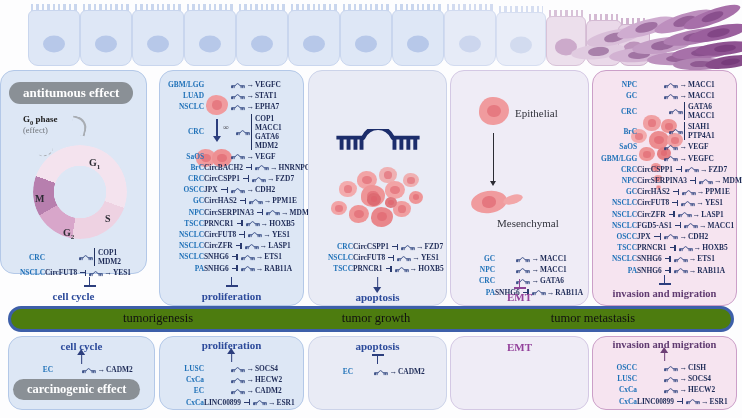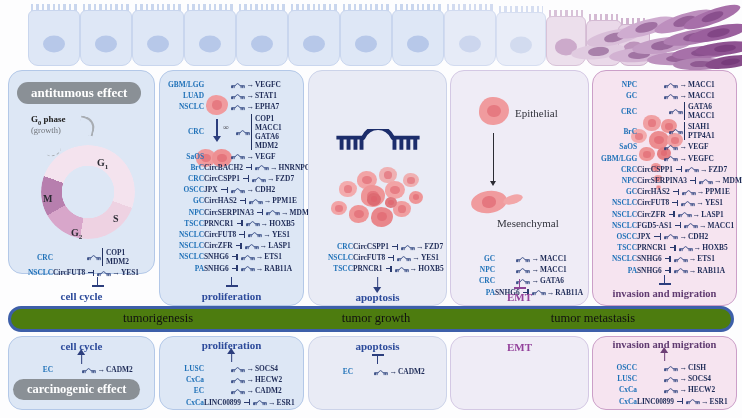--- a/index.html
+++ b/index.html
@@ -166,25 +166,25 @@
         <div class="nuc"></div>
       </div>
       <div class="spindle" style="left: 695px; top: 42px; width: 58px; height: 13px; background: rgb(143, 83, 146); transform: rotate(-6deg);">
         <div class="nuc"></div>
       </div>
       <div class="spindle" style="left: 705px; top: 56px; width: 50px; height: 12px; background: rgb(134, 75, 137); transform: rotate(-8deg);">
         <div class="nuc"></div>
       </div>
     </div>
 
-  <div class="panel pblue" id="p1" style="left:8px;top:70px;width:147px;height:204px;padding-left:32px;">
+  <div class="panel pblue" id="p1" style="left:0;top:70px;width:147px;height:204px;padding-left:32px;">
     <div class="pill" style="left:8px;top:11px;">antitumous effect</div>
     <div id="g0block">
       <div class="l1"><span>G</span><sub>0</sub><span> phase</span></div>
-      <div class="l2">(growth)</div>
+      <div class="l2">(effect)</div>
     </div>
     <div class="g0arc"></div>
     <div class="g0dash"></div>
     <div id="donut"></div>
     <div class="ph" style="left:88px;top:86px;"><span>G</span><sub>1</sub></div>
     <div class="ph" style="left:104px;top:142px;">S</div>
     <div class="ph" style="left:62px;top:156px;"><span>G</span><sub>2</sub></div>
     <div class="ph" style="left:34px;top:122px;">M</div>
     <div class="rows" style="top:176px;">
         <div class="row">

